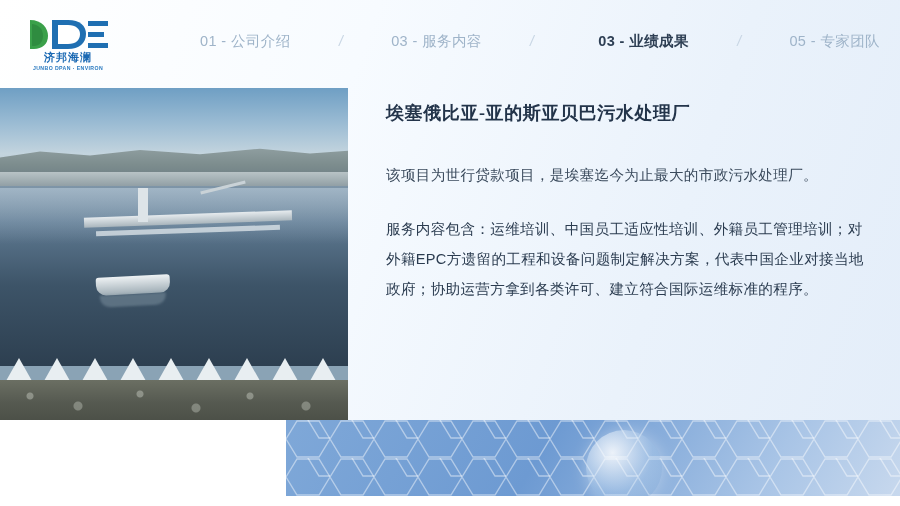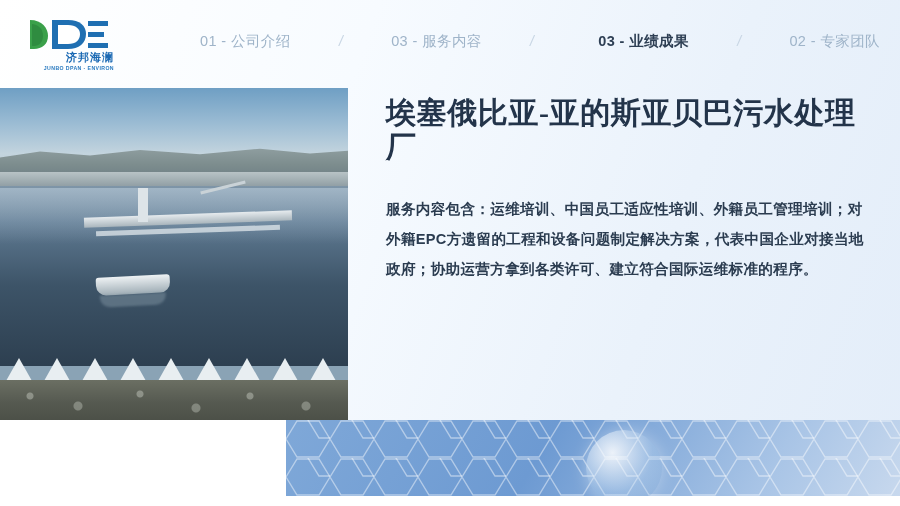--- a/index.html
+++ b/index.html
@@ -14,21 +14,21 @@
   }
   
   .header{
     position:absolute;left:0;top:0;width:900px;height:82px;
   }
   .logo{
     position:absolute;left:22px;top:16px;width:92px;height:56px;
   }
   .logo-mark{position:absolute;left:0;top:0;width:92px;height:36px;}
   .logo-text{
-    position:absolute;left:0;top:36px;width:92px;text-align:right;
+    position:absolute;left:0;top:36px;width:92px;text-align:center;
     color:#1c6ab4;font-size:9px;font-weight:bold;letter-spacing:0.5px;
     line-height:11px;
   }
   .logo-text .cn{font-size:11px;letter-spacing:1px;}
   .logo-text .en{font-size:5.2px;letter-spacing:0.4px;color:#2a7ac0;}
   .nav{
     position:absolute;left:200px;top:28px;width:680px;height:26px;
     display:flex;align-items:center;
   }
   .nav-item{
@@ -113,28 +113,28 @@
       radial-gradient(circle at 140px 10px, rgba(200,205,195,.45) 3px, transparent 4px),
       radial-gradient(circle at 196px 24px, rgba(200,205,195,.4) 4px, transparent 5px),
       radial-gradient(circle at 250px 12px, rgba(200,205,195,.45) 3px, transparent 4px),
       radial-gradient(circle at 306px 22px, rgba(200,205,195,.4) 4px, transparent 5px);
   }
   
   .content{
     position:absolute;left:386px;top:96px;width:486px;
   }
   .title{
-    font-size:30px;font-weight:bold;color:#23344a;letter-spacing:0.6px;
+    font-size:18px;font-weight:bold;color:#23344a;letter-spacing:0.6px;
     line-height:34px;margin:0 0 30px 0;font-family:Liberation Serif, serif;
   }
   .para{
     font-size:14.6px;color:#3a4a5c;line-height:30px;margin:0 0 24px 0;
     letter-spacing:0.3px;
   }
-  .para.bold{font-weight:bold;color:#2b3c50;}
+  .para.bold{font-weight:normal;color:#2b3c50;}
   
   .hexwrap{
     position:absolute;left:286px;top:420px;width:614px;height:86px;
     overflow:hidden;
   }
   .hexbg{
     position:absolute;left:0;top:0;width:614px;height:120px;
     background:linear-gradient(120deg,#7fa8d8 0%,#6d9ad2 40%,#a8c4e6 75%,#cddcef 100%);
   }
   .drop{
@@ -177,21 +177,21 @@
       </div>
     </div>
 
     <div class="nav">
       <div class="nav-item">01 - 公司介绍</div>
       <div class="nav-sep">/</div>
       <div class="nav-item">03 - 服务内容</div>
       <div class="nav-sep">/</div>
       <div class="nav-item active">03 - 业绩成果</div>
       <div class="nav-sep">/</div>
-      <div class="nav-item">02 - 专家团队</div>
+      <div class="nav-item">05 - 专家团队</div>
     </div>
   </div>
 
   <div class="photo">
     <div class="sky"></div>
     <div class="hills"></div>
     <div class="shore"></div>
     <div class="water"></div>
     <div class="water-sheen"></div>
     <div class="bridge"></div>
@@ -210,20 +210,21 @@
       <div class="blk" style="left:230px"></div>
       <div class="blk" style="left:268px"></div>
       <div class="blk" style="left:306px"></div>
     </div>
     <div class="sludge"></div>
     <div class="sludge-spots"></div>
   </div>
 
   <div class="content">
     <h1 class="title">埃塞俄比亚-亚的斯亚贝巴污水处理厂</h1>
+    <p class="para">该项目为世行贷款项目，是埃塞迄今为止最大的市政污水处理厂。</p>
     <p class="para bold">服务内容包含：运维培训、中国员工适应性培训、外籍员工管理培训；对外籍EPC方遗留的工程和设备问题制定解决方案，代表中国企业对接当地政府；协助运营方拿到各类许可、建立符合国际运维标准的程序。</p>
   </div>
 
   <div class="hexwrap">
     <div class="hexbg"></div>
     <svg width="614" height="120" viewBox="0 0 614 120" xmlns="http://www.w3.org/2000/svg" style="position:absolute;left:0;top:0;">
       <defs>
         <pattern id="hexp" width="44" height="38" patternUnits="userSpaceOnUse">
           <path d="M11 1 L33 1 L44 19 L33 37 L11 37 L0 19 Z" fill="none" stroke="rgba(255,255,255,0.45)" stroke-width="1.4"></path>
           <path d="M33 -18 L55 -18 L66 0 L55 18 L33 18 L22 0 Z" fill="none" stroke="rgba(255,255,255,0.45)" stroke-width="1.4"></path>

